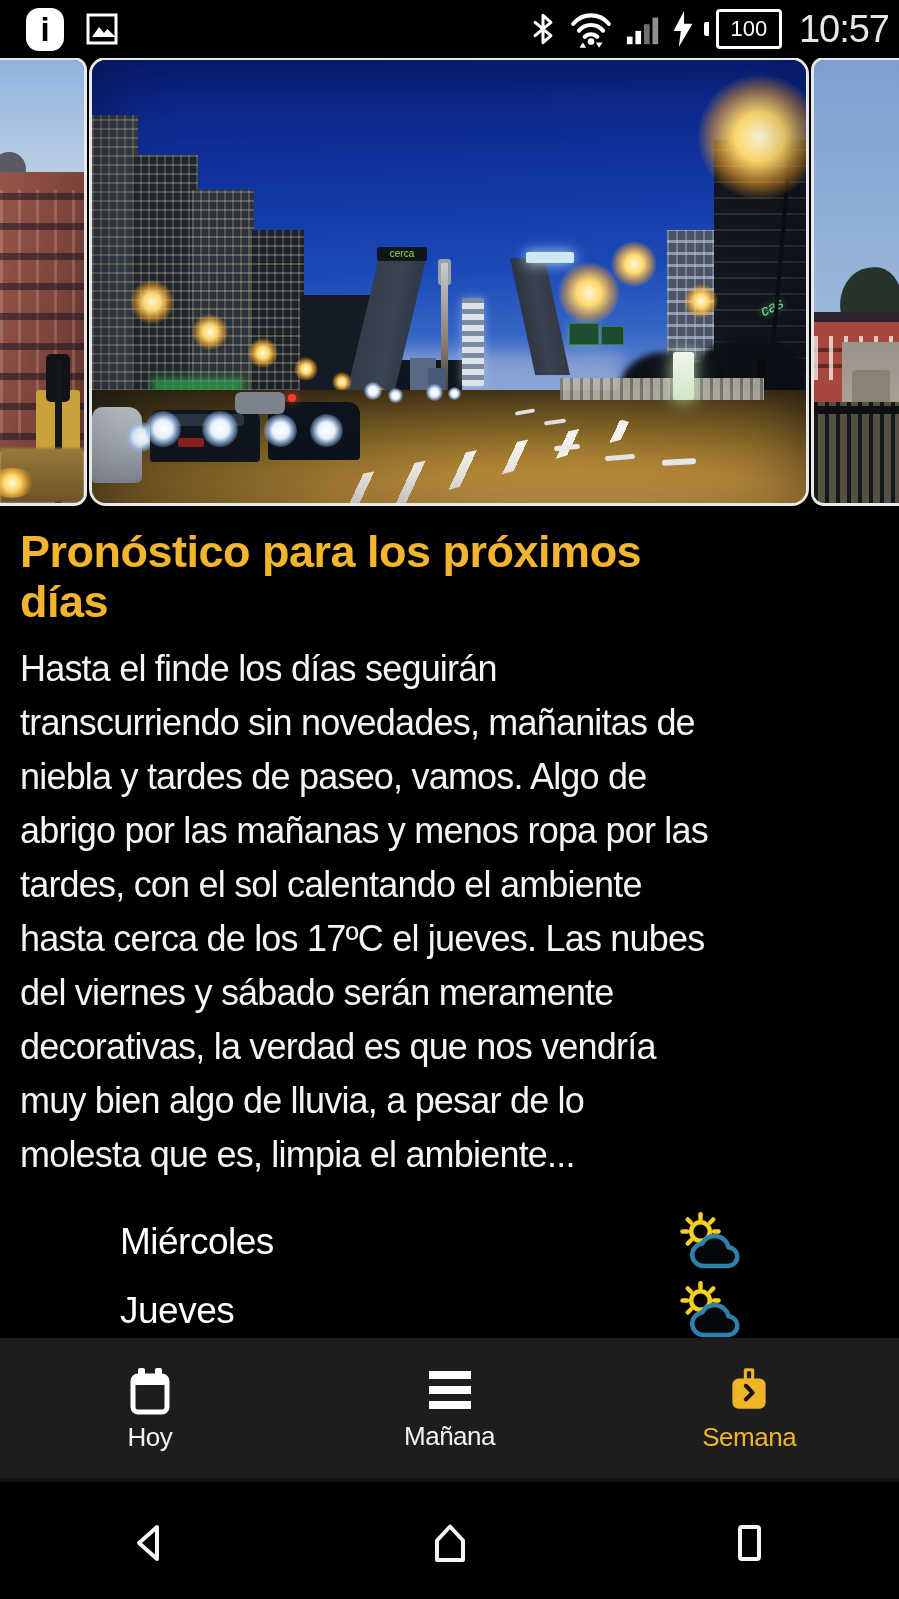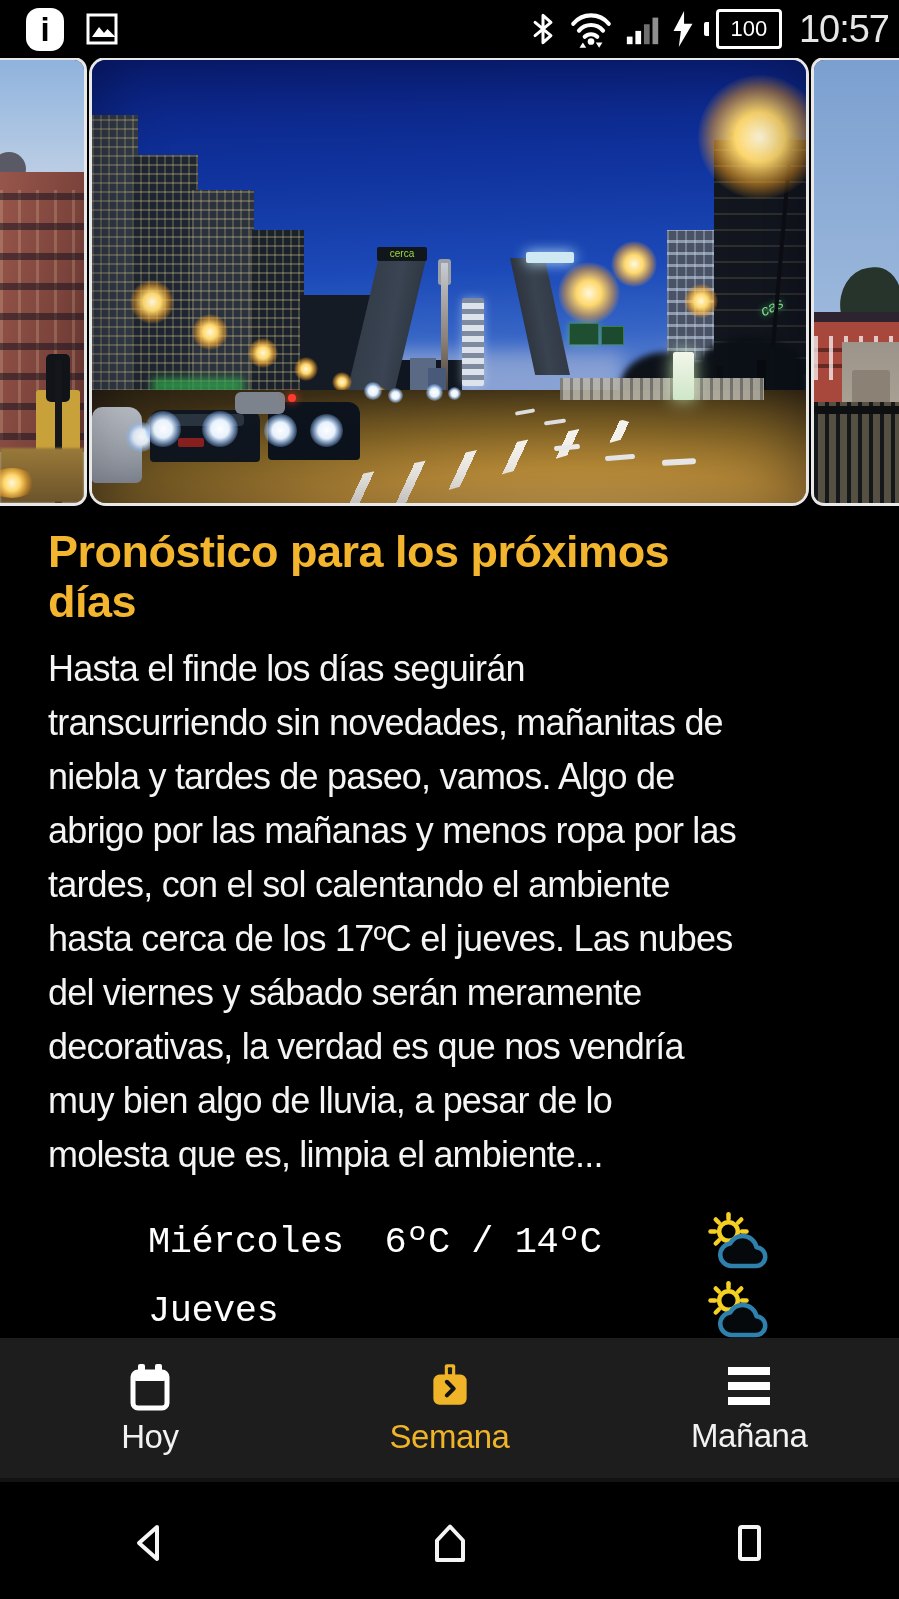--- a/index.html
+++ b/index.html
@@ -37,40 +37,40 @@
   .city-label{font-size:34px;font-weight:700;color:#0f2e0e;letter-spacing:1px;}
 
   .glow{position:absolute;border-radius:50%;
         background:radial-gradient(circle,#fff8dc 0%,#ffd96e 28%,rgba(255,165,35,.5) 55%,rgba(255,150,20,0) 72%);}
   .hl{position:absolute;border-radius:50%;
       background:radial-gradient(circle,#ffffff 0%,#e8f3ff 35%,rgba(150,195,255,.55) 60%,rgba(140,180,255,0) 78%);}
   .win{background-image:repeating-linear-gradient(0deg,rgba(255,228,160,.25) 0 2px,transparent 2px 9px),
                         repeating-linear-gradient(90deg,rgba(255,228,160,.2) 0 2px,transparent 2px 8px);}
 
   
-  .article{position:absolute;top:503px;left:0;width:733px;color:#f2f2f2;padding-left:28px;}
+  .article{position:absolute;top:503px;left:0;width:733px;color:#f2f2f2;}
   .article h1{margin:24px 20px 0 20px;font-size:45px;line-height:1.12;color:#f2b52d;
               font-weight:700;letter-spacing:-0.5px;}
   .article p{margin:14px 20px 0 20px;font-size:36px;line-height:54px;letter-spacing:-0.8px;
              color:#f4f4f4;font-weight:400;}
-  .forecast{position:relative;margin-top:26px;font-family:Liberation Mono, monospace;}
+  .forecast{position:relative;margin-top:26px;}
   .f-row{position:relative;height:69px;}
   .f-day{position:absolute;left:120px;top:50%;transform:translateY(-50%);font-size:37px;
          letter-spacing:-0.5px;color:#fff;}
   .f-temp{position:absolute;left:350px;width:230px;top:50%;transform:translateY(-50%);
           text-align:center;font-size:37px;letter-spacing:-0.5px;color:#fff;}
   .f-ico{position:absolute;left:666px;width:84px;top:50%;transform:translateY(-50%);
          display:flex;justify-content:center;}
 
   
   .tab-bar{position:absolute;left:0;top:1338px;width:899px;height:140px;background:#1d1d1d;
            display:flex;z-index:30;}
   .tab-item{flex:1;display:flex;flex-direction:column;align-items:center;justify-content:center;
             gap:6px;background:none;border:none;cursor:pointer;padding:0;}
-  .tab-label{font-size:33px;color:#f2f2f2;letter-spacing:-0.5px;}
+  .tab-label{font-size:26px;color:#f2f2f2;letter-spacing:-0.5px;}
   .tab-item.active .tab-label{color:#f0b429;}
   .list-icon{display:flex;flex-direction:column;gap:7px;padding:6px 0;}
   .list-icon i{display:block;width:42px;height:8px;background:#fff;}
 
   
   .android-nav{position:absolute;left:0;top:1478px;width:899px;height:121px;background:#000;
                border-top:4px solid #131313;display:flex;align-items:center;z-index:30;}
   .an-btn{flex:1;display:flex;justify-content:center;background:none;border:none;cursor:pointer;}
 </style>
 </head>
@@ -227,21 +227,20 @@
   </section>
 
   <main class="article">
     <h1>Pronóstico para los próximos días</h1>
     <p>Hasta el finde los días seguirán transcurriendo sin novedades, mañanitas de niebla y tardes de paseo, vamos. Algo de abrigo por las mañanas y menos ropa por las tardes, con el sol calentando el ambiente hasta cerca de los 17ºC el jueves. Las nubes del viernes y sábado serán meramente decorativas, la verdad es que nos vendría muy bien algo de lluvia, a pesar de lo molesta que es, limpia el ambiente...</p>
 
     <div class="forecast">
 
       <div class="f-row">
         <span class="f-day">Miércoles</span>
-        <span class="f-temp">6ºC / 14ºC</span>
         <span class="f-ico">
           <svg width="66" height="60" viewBox="0 0 44 40">
             <g stroke="#f5d023" stroke-width="3" stroke-linecap="round" fill="none">
               <line x1="17" y1="1.5" x2="17" y2="4.5"></line>
                 <line x1="8.5" y1="5" x2="10.5" y2="7"></line>
               <line x1="25.5" y1="5" x2="23.5" y2="7"></line>
                 <line x1="5" y1="13" x2="8" y2="13"></line>
               <line x1="29" y1="13" x2="26" y2="13"></line>
                 <line x1="8.5" y1="21" x2="10.5" y2="19"></line>
               <circle cx="17" cy="13" r="6.2"></circle>
@@ -294,37 +293,37 @@
   <nav class="tab-bar">
     <button class="tab-item">
       <svg width="50" height="52" viewBox="0 0 50 52">
         <rect x="8" y="12" width="34" height="36" rx="5" fill="none" stroke="#fff" stroke-width="5"></rect>
         <rect x="8" y="12" width="34" height="9" rx="4" fill="#fff"></rect>
         <rect x="13" y="4" width="7" height="11" rx="2" fill="#fff"></rect>
         <rect x="30" y="4" width="7" height="11" rx="2" fill="#fff"></rect>
       </svg>
       <span class="tab-label">Hoy</span>
     </button>
-    <button class="tab-item active">
-      <svg width="50" height="52" viewBox="0 0 48 50">
-        <rect x="19" y="4" width="10" height="14" rx="2" fill="#f0b429"></rect>
-        <rect x="22" y="7" width="4" height="7" rx="1" fill="#1d1d1d"></rect>
-        <rect x="8" y="14" width="32" height="29" rx="6" fill="#f0b429"></rect>
-        <path d="M21 21 l6.5 6.5 -6.5 6.5" stroke="#141414" stroke-width="4" fill="none" stroke-linecap="round" stroke-linejoin="round"></path>
-      </svg>
-      <span class="tab-label">Semana</span>
-    </button>
     <button class="tab-item">
       <span class="list-icon">
           <i></i>
           <i></i>
           <i></i>
         </span>
       <span class="tab-label">Mañana</span>
     </button>
+    <button class="tab-item active">
+      <svg width="50" height="52" viewBox="0 0 48 50">
+        <rect x="19" y="4" width="10" height="14" rx="2" fill="#f0b429"></rect>
+        <rect x="22" y="7" width="4" height="7" rx="1" fill="#1d1d1d"></rect>
+        <rect x="8" y="14" width="32" height="29" rx="6" fill="#f0b429"></rect>
+        <path d="M21 21 l6.5 6.5 -6.5 6.5" stroke="#141414" stroke-width="4" fill="none" stroke-linecap="round" stroke-linejoin="round"></path>
+      </svg>
+      <span class="tab-label">Semana</span>
+    </button>
   </nav>
 
   <nav class="android-nav">
     <button class="an-btn">
       <svg width="48" height="48" viewBox="0 0 48 48">
         <path d="M31 8 L13 24 L31 40 Z" fill="none" stroke="#f5f5f5" stroke-width="4" stroke-linejoin="round"></path>
       </svg>
     </button>
     <button class="an-btn">
       <svg width="48" height="48" viewBox="0 0 48 48">

